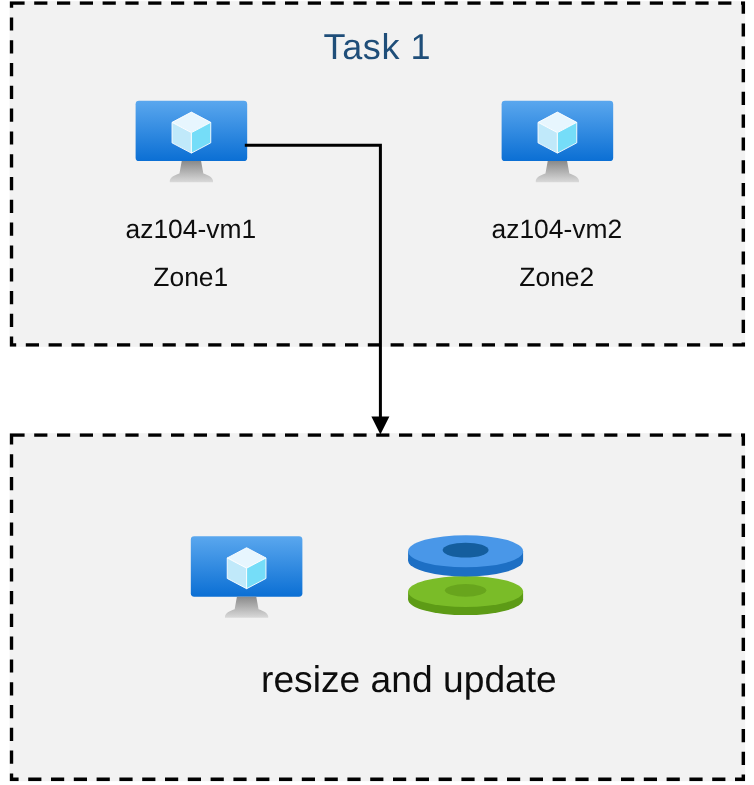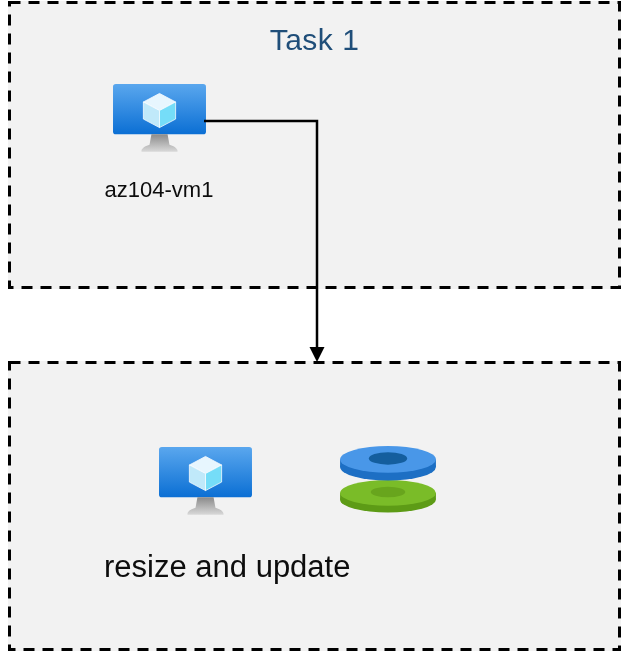--- a/index.html
+++ b/index.html
@@ -20,21 +20,21 @@
   .vm-unit { position:absolute; width:200px; text-align:center; }
   .vm-unit .icon-wrap { display:inline-block; }
   .vm-label { margin-top:9px; font-size:22px; line-height:40px; color:#0d0d0d; }
   #vm1-unit { left:59px;  top:83px; }
   #vm2-unit { left:364px; top:83px; }
   .abs-icon { position:absolute; }
   #task2-vm-icon  { left:158px; top:446px; }
   #task2-disk-icon{ left:338px; top:445px; }
   .action-label {
     position:absolute; left:104px; top:549px; width:360px;
-    text-align:left; font-size:31px; color:#0d0d0d;
+    text-align:right; font-size:31px; color:#0d0d0d;
   }
   .connector { position:absolute; left:0; top:0; pointer-events:none; }
 </style>
 </head>
 <body>
 
 <div class="canvas">
 
   <svg width="0" height="0" style="position:absolute">
     <defs>
@@ -69,23 +69,41 @@
         <g stroke="#ffffff" stroke-width="0.8" stroke-linejoin="round">
           <polygon points="50,11 67,20 50,29 33,20" fill="#e7f6fe"></polygon>
           <polygon points="33,20 50,29 50,47 33,38" fill="#c0e9fa"></polygon>
           <polygon points="67,20 50,29 50,47 67,38" fill="#75ddf8"></polygon>
         </g>
         <path d="M41.5,54 L58.5,54 L60.5,65 C64,66 69,68.5 69,71.5 L69,72.5 L31,72.5 L31,71.5 C31,68.5 36,66 39.5,65 Z" fill="url(#standGrad)"></path>
       </svg>
     </span>
     <div class="vm-label">
       <div>az104-vm1</div>
+      <div>Zone1</div>
     </div>
   </div>
 
+  <div class="vm-unit" id="vm2-unit">
+    <span class="icon-wrap">
+      <svg viewBox="0 0 100 78" width="95" height="74">
+        <rect x="1" y="1" width="98" height="53" rx="3" fill="url(#scrGrad)"></rect>
+        <g stroke="#ffffff" stroke-width="0.8" stroke-linejoin="round">
+          <polygon points="50,11 67,20 50,29 33,20" fill="#e7f6fe"></polygon>
+          <polygon points="33,20 50,29 50,47 33,38" fill="#c0e9fa"></polygon>
+          <polygon points="67,20 50,29 50,47 67,38" fill="#75ddf8"></polygon>
+        </g>
+        <path d="M41.5,54 L58.5,54 L60.5,65 C64,66 69,68.5 69,71.5 L69,72.5 L31,72.5 L31,71.5 C31,68.5 36,66 39.5,65 Z" fill="url(#standGrad)"></path>
+      </svg>
+    </span>
+    <div class="vm-label">
+      <div>az104-vm2</div>
+      <div>Zone2</div>
+    </div>
+  </div>
 
   <span class="abs-icon" id="task2-vm-icon">
     <svg viewBox="0 0 100 78" width="95" height="74">
       <rect x="1" y="1" width="98" height="53" rx="3" fill="url(#scrGrad)"></rect>
       <g stroke="#ffffff" stroke-width="0.8" stroke-linejoin="round">
         <polygon points="50,11 67,20 50,29 33,20" fill="#e7f6fe"></polygon>
         <polygon points="33,20 50,29 50,47 33,38" fill="#c0e9fa"></polygon>
         <polygon points="67,20 50,29 50,47 67,38" fill="#75ddf8"></polygon>
       </g>
       <path d="M41.5,54 L58.5,54 L60.5,65 C64,66 69,68.5 69,71.5 L69,72.5 L31,72.5 L31,71.5 C31,68.5 36,66 39.5,65 Z" fill="url(#standGrad)"></path>

